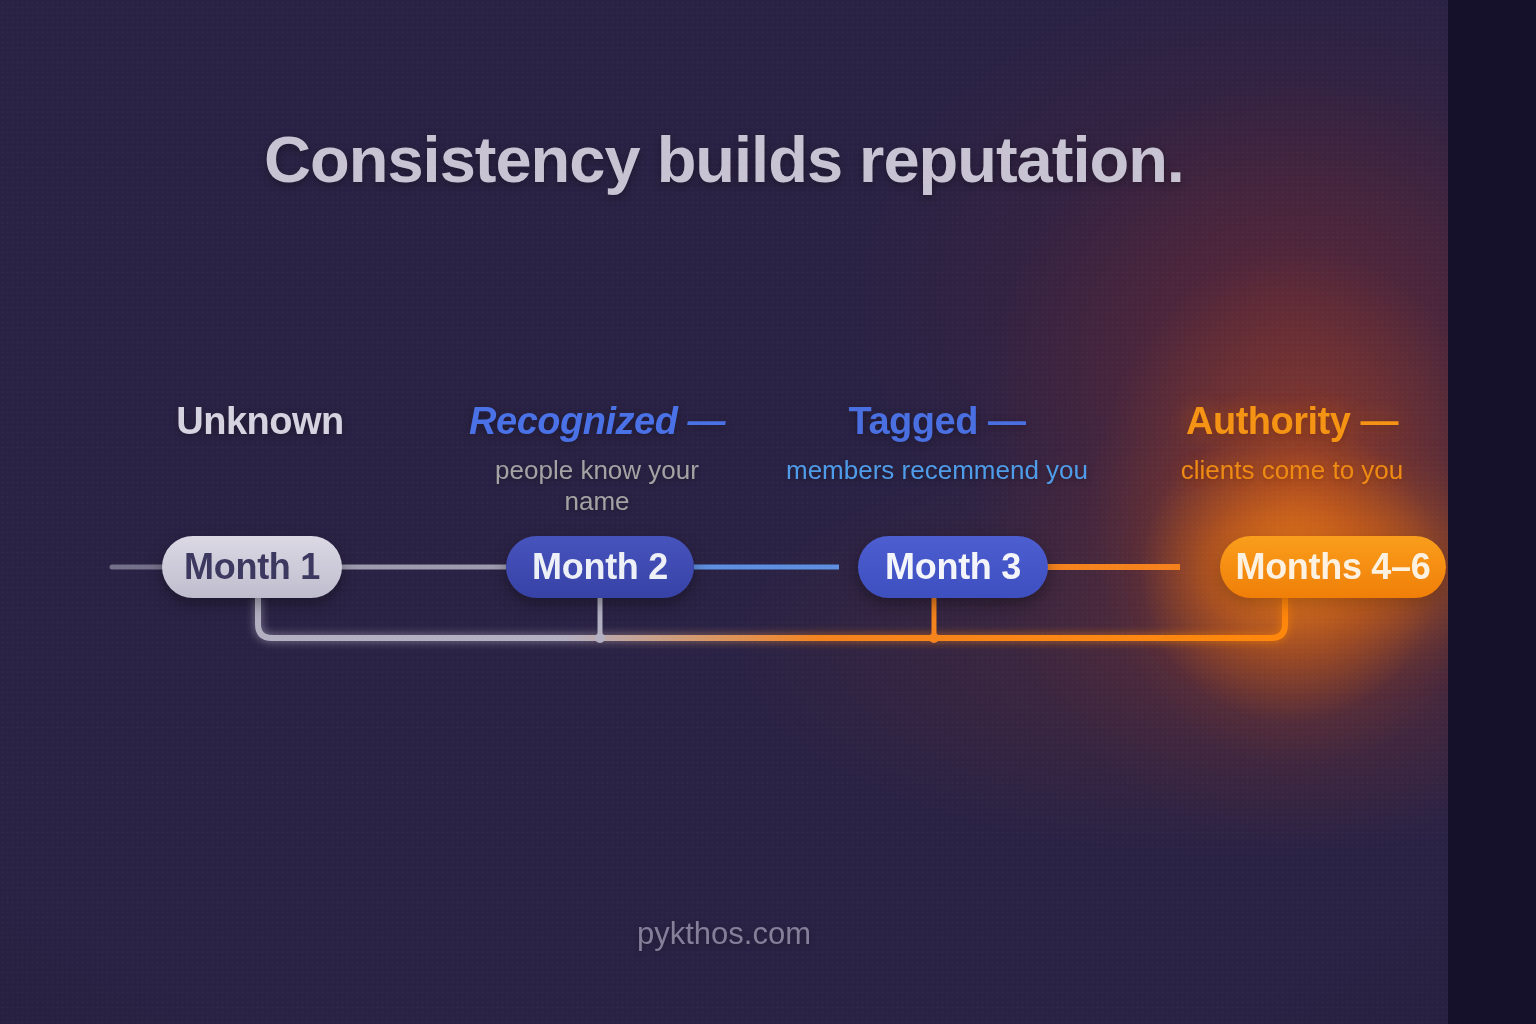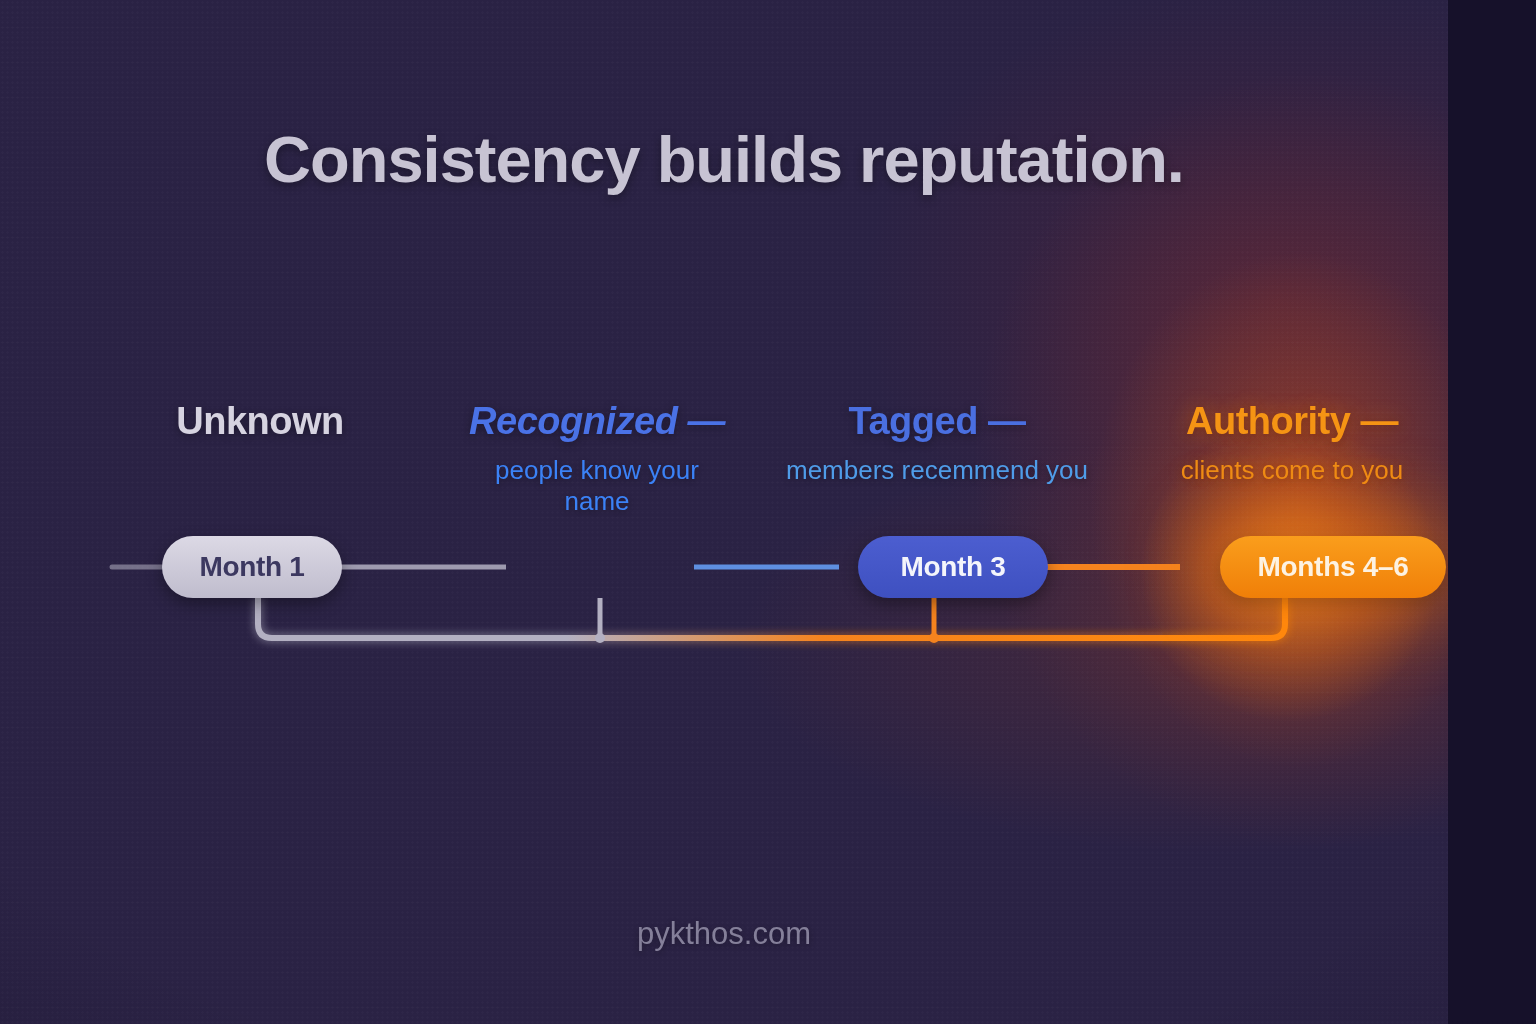--- a/index.html
+++ b/index.html
@@ -35,32 +35,32 @@
     text-shadow:0 3px 10px rgba(0,0,0,.35);
   }
   .stage{position:absolute;top:400px;text-align:center;z-index:2;}
   .stage .heading{font-size:38px;font-weight:700;letter-spacing:-.5px;text-shadow:0 2px 8px rgba(0,0,0,.35);}
   .stage .subtitle{font-size:26px;margin-top:12px;line-height:1.18;text-shadow:0 2px 6px rgba(0,0,0,.3);}
   .stage-0{left:70px;width:380px;}
   .stage-0 .heading{color:#d6d3e0;}
   .stage-0 .subtitle{color:#a19cb4;}
   .stage-1{left:462px;width:270px;}
   .stage-1 .heading{color:#4a72e6;font-style:italic;}
-  .stage-1 .subtitle{color:#3b82f6;width:230px;margin-left:auto;margin-right:auto;}
+  .stage-1 .subtitle{color:#a3a3a3;width:230px;margin-left:auto;margin-right:auto;}
   .stage-2{left:757px;width:360px;}
   .stage-2 .heading{color:#4a6fe0;}
   .stage-2 .subtitle{color:#4f9ce8;}
   .stage-3{left:1112px;width:360px;}
   .stage-3 .heading{color:#f59414;text-shadow:0 0 20px rgba(255,130,20,.45), 0 2px 8px rgba(60,10,0,.4);}
   .stage-3 .subtitle{color:#ee8c15;text-shadow:0 0 14px rgba(255,130,20,.35), 0 2px 6px rgba(60,10,0,.35);}
   .connectors{position:absolute;left:0;top:0;z-index:1;}
   .pill{
     position:absolute;top:536px;height:62px;border-radius:31px;z-index:3;
     display:flex;align-items:center;justify-content:center;
-    font-size:28px;font-weight:700;letter-spacing:-.3px;
+    font-size:36px;font-weight:700;letter-spacing:-.3px;
   }
   .pill-0{left:162px;width:180px;background:linear-gradient(180deg,#dcd9e5,#bfbccd);color:#3c3860;box-shadow:0 6px 16px rgba(0,0,0,.35);}
   .pill-1{left:506px;width:188px;background:linear-gradient(180deg,#4754bd,#3742a6);color:#eef0f8;box-shadow:0 6px 16px rgba(0,0,0,.35);}
   .pill-2{left:858px;width:190px;background:linear-gradient(180deg,#4c5ed0,#3e50c0);color:#f4f5fb;box-shadow:0 6px 16px rgba(0,0,0,.35);}
   .pill-3{left:1220px;width:226px;background:linear-gradient(180deg,#fa9e1c,#f07f08);color:#fdf2e2;
           box-shadow:0 0 75px 20px rgba(255,125,10,.45), 0 6px 16px rgba(0,0,0,.3);}
   .footer{
     position:absolute;top:916px;left:0;width:100%;text-align:center;
     font-size:31px;color:#847f99;text-shadow:0 2px 6px rgba(0,0,0,.3);
   }
@@ -115,20 +115,21 @@
     <path d="M258,598 L258,624 Q258,638 272,638 L1271,638 Q1285,638 1285,624 L1285,598" fill="none" stroke="url(#routeGrad)" stroke-width="6"></path>
 
     <line x1="600" y1="598" x2="600" y2="638" stroke-width="5" stroke="#b3b0c2"></line>
     <line x1="934" y1="598" x2="934" y2="638" stroke-width="5" filter="url(#glow)" opacity="0.7" stroke="#f5831e"></line>
     <line x1="934" y1="598" x2="934" y2="638" stroke-width="5" stroke="#f5831e"></line>
     <circle cx="600" cy="638" r="5" fill="#b3b0c2"></circle>
     <circle cx="934" cy="638" r="5" fill="#f5831e"></circle>
   </svg>
 
   <div class="pill pill-0">Month 1</div>
+  <div class="pill pill-1">Month 2</div>
   <div class="pill pill-2">Month 3</div>
   <div class="pill pill-3">Months 4–6</div>
 
   <div class="footer">pykthos.com</div>
 
   <div class="texture"></div>
   <div class="vignette"></div>
 </div>
 
 </body></html>

